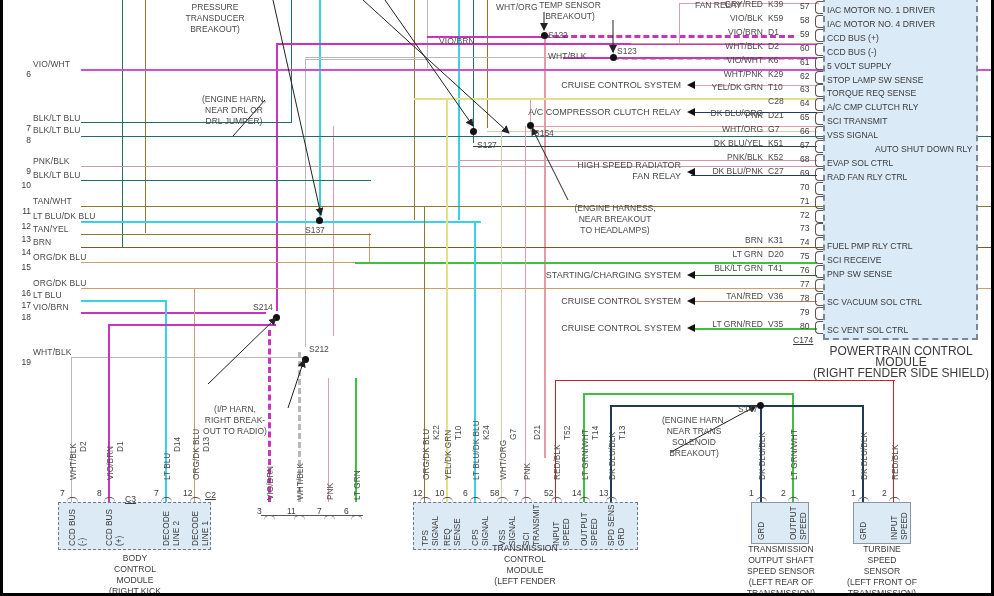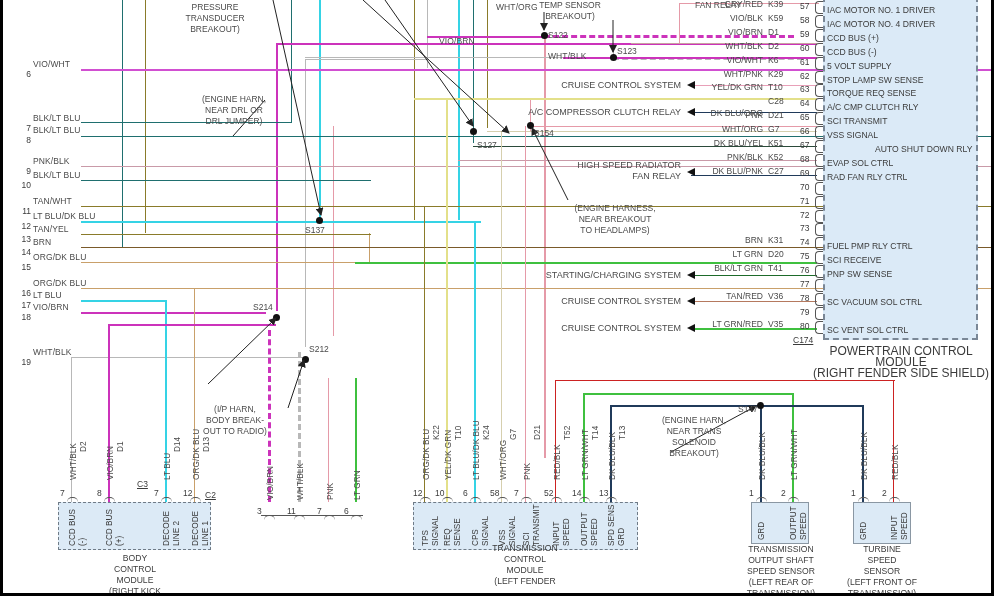--- a/index.html
+++ b/index.html
@@ -322,21 +322,21 @@
       <div class="note" style="left:645px;top:0px;width:140px;">FAN RELAY</div>
     </div>
   <div id="notes">
       <div class="note" style="left:171px;top:94px;width:120px;">(ENGINE HARN,
 NEAR DRL OR
 DRL JUMPER)</div>
       <div class="note" style="left:552px;top:203px;width:120px;">(ENGINE HARNESS,
 NEAR BREAKOUT
 TO HEADLAMPS)</div>
       <div class="note" style="left:172px;top:404px;width:120px;">(I/P HARN,
-BODY BREAK-
+RIGHT BREAK-
 OUT TO RADIO)</div>
       <div class="note" style="left:631px;top:415px;width:120px;">(ENGINE HARN,
 NEAR TRANS
 SOLENOID
 BREAKOUT)</div>
     </div>
   <div id="splices">
       <div class="splice" style="left:545px;top:30px;">S122</div>
       <div class="splice" style="left:614px;top:46px;">S123</div>
       <div class="splice" style="left:474px;top:140px;">S127</div>
@@ -372,21 +372,21 @@
       <div class="vlabel" style="left:169px;top:452px;">D14</div>
       <div class="pinfn" style="left:159px;top:546px;">DECODE</div>
       <div class="pinfn" style="left:169px;top:546px;">LINE 2</div>
       <div class="pinnum" style="left:180px;top:488px;">12</div>
       <div style="position:absolute;left:187px;top:497px;width:11px;height:6px;border-top:1px solid #555;border-radius:5px 5px 0 0;"></div>
       <div class="vlabel" style="left:188px;top:480px;">ORG/DK BLU</div>
       <div class="vlabel" style="left:198px;top:452px;">D13</div>
       <div class="pinfn" style="left:188px;top:546px;">DECODE</div>
       <div class="pinfn" style="left:198px;top:546px;">LINE 1</div>
     </div>
-  <div class="conn" style="left:122px;top:479px;margin-left:12px;">C3</div>
+  <div class="conn" style="left:122px;top:494px;">C3</div>
   <div class="conn" style="left:202px;top:490px;">C2</div>
   <div class="modcap" style="left:76px;top:553px;width:112px;">BODY
 CONTROL
 MODULE
 (RIGHT KICK</div>
 
   <div id="dlc-pins">
       <div class="pinnum" style="left:254px;top:506px;">3</div>
       <div style="position:absolute;left:261px;top:515px;width:11px;height:6px;border-top:1px solid #555;border-radius:5px 5px 0 0;"></div>
       <div class="vlabel" style="left:262px;top:500px;">VIO/BRN</div>

